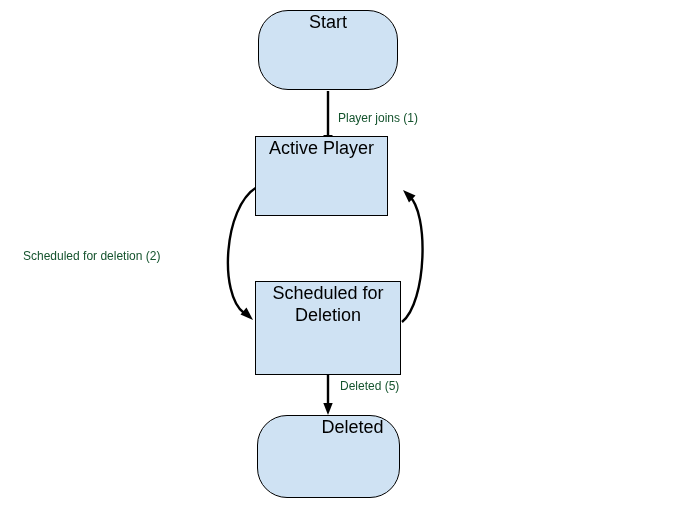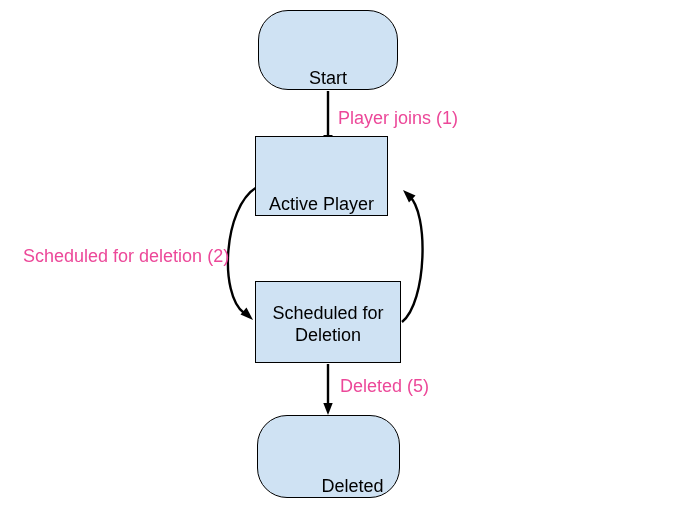--- a/index.html
+++ b/index.html
@@ -30,39 +30,39 @@
   .edges-svg polygon {
     fill: #000000;
     stroke: none;
   }
   .node {
     position: absolute;
     box-sizing: border-box;
     background: #cfe2f3;
     border: 1.7px solid #000000;
     display: flex;
-    align-items: flex-end;
+    align-items: flex-start;
     justify-content: center;
     text-align: center;
     font-size: 18px;
     line-height: 22px;
     color: #000000;
   }
   .node.stadium {
     border-radius: 30px;
   }
   .node-start   { left: 258px; top: 10px;  width: 140px; height: 80px; }
   .node-active  { left: 255px; top: 136px; width: 133px; height: 80px; }
-  .node-sched   { left: 255px; top: 281px; width: 146px; height: 82px; padding: 16px 14px; }
+  .node-sched   { left: 255px; top: 281px; width: 146px; height: 94px; padding: 0 14px; }
   .node-deleted { left: 257px; top: 415px; width: 143px; height: 83px; padding-left: 48px; }
   .edge-label {
     position: absolute;
-    font-size: 18px;
+    font-size: 12px;
     line-height: 21px;
-    color: #ec4899;
+    color: #14532d;
     white-space: nowrap;
   }
   .label-joins       { left: 338px; top: 108px; }
   .label-sched       { left: 23px;   top: 246px; }
   .label-unsched     { left: 432px; top: 246px; }
   .label-deleted     { left: 340px; top: 376px; }
 </style>
 </head>
 <body>
 

